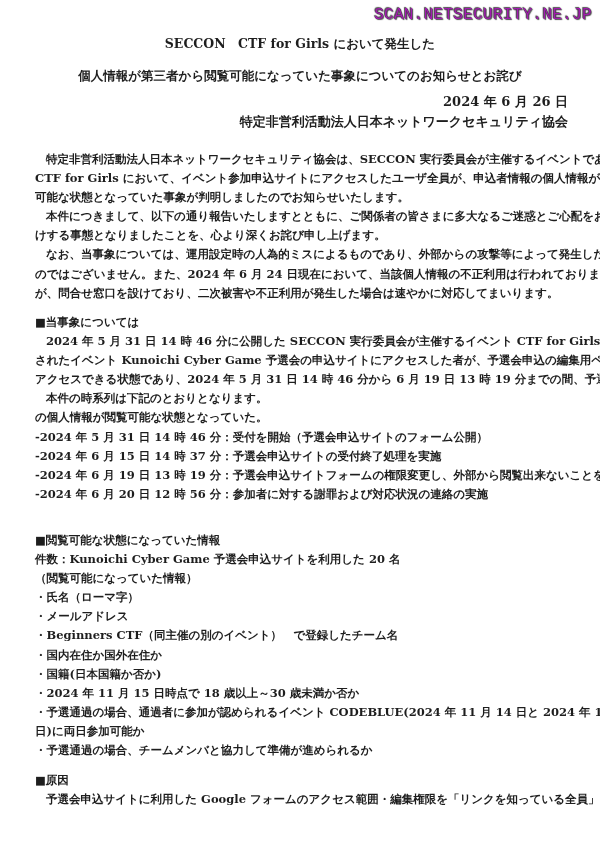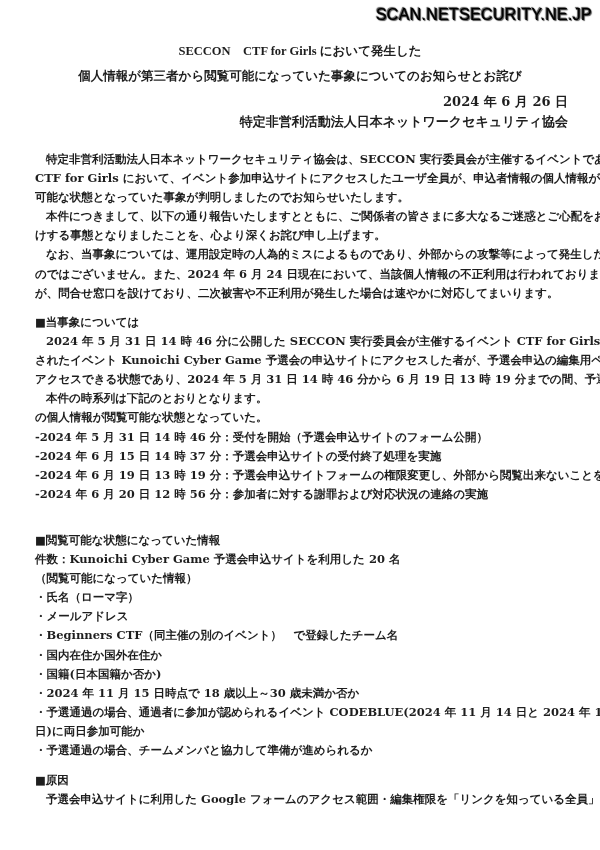--- a/index.html
+++ b/index.html
@@ -3,26 +3,26 @@
   <meta charset="utf-8">
   <style>
     html, body { margin: 0; padding: 0; }
     body {
       width: 600px; height: 850px; overflow: hidden; background: #ffffff;
       font-family: "DejaVu Serif", "Liberation Serif", serif;
       color: #1e1e1e; position: relative;
     }
     .watermark {
       position: absolute; top: 6px; right: 8px;
-      font-family: Liberation Sans, sans-serif;
-      font-size: 16px; color: #000000; letter-spacing: 0.3px;
+      font-family: Liberation Mono, monospace;
+      font-size: 16px; color: #a21caf; letter-spacing: 0.3px;
       text-shadow: 0 0 1px #333, 0 0 1px #333, 1px 1px 1px #555, -1px -1px 1px #555;
     }
     .title { position: absolute; left: 0; width: 600px; text-align: center; font-size: 12.5px; font-weight: bold; }
-    .title.l1 { top: 43px; font-family: Liberation Serif, serif; }
+    .title.l1 { top: 36px; }
     .title.l2 { top: 68px; }
     .right { position: absolute; right: 32px; text-align: right; font-size: 13px; font-weight: bold; }
     .right.date { top: 93px; }
     .right.org { top: 113px; margin-left: 44px; }
     .body { position: absolute; left: 35px; width: 535px; font-size: 11.5px; line-height: 19.1px; font-weight: bold; }
     .line { white-space: nowrap; overflow: visible; }
     .indent { padding-left: 11px; }
     .b1 { top: 150px; }
     .s1 { top: 313px; }
     .s2 { top: 531px; }

